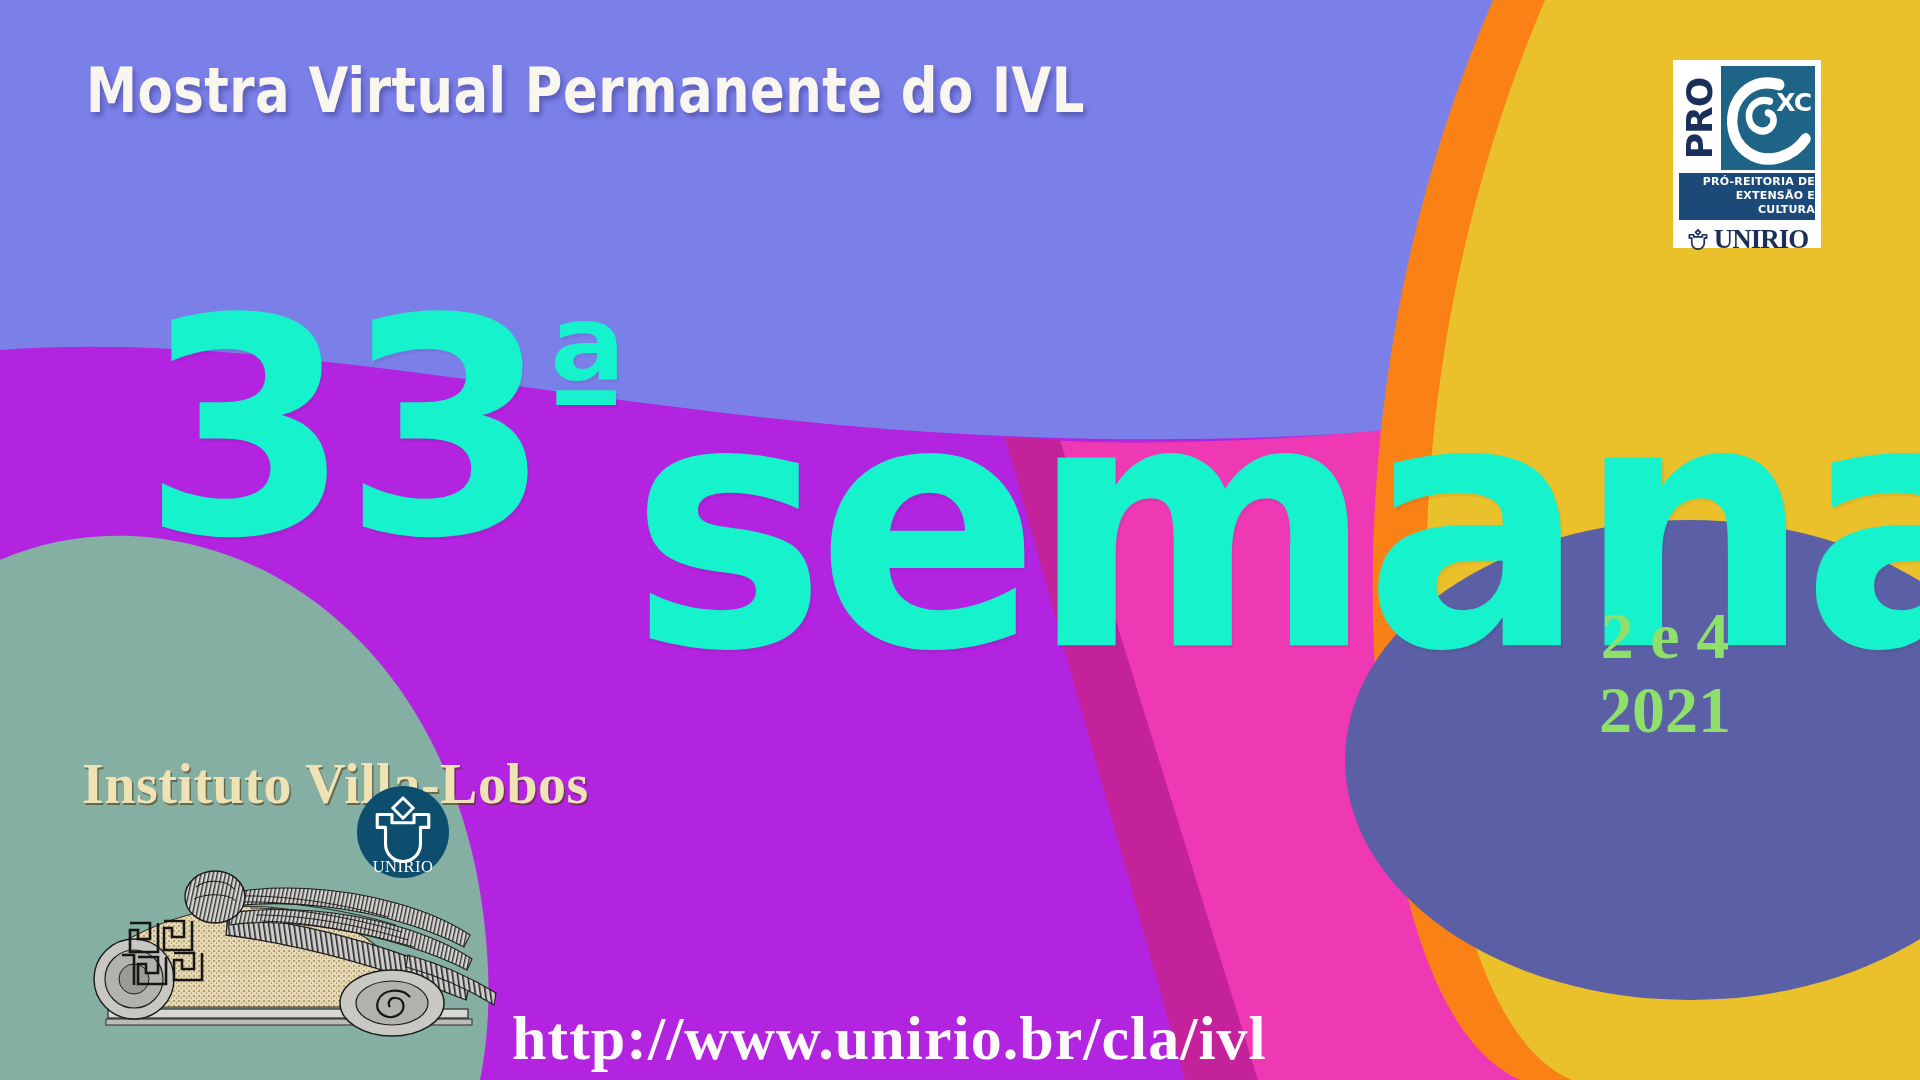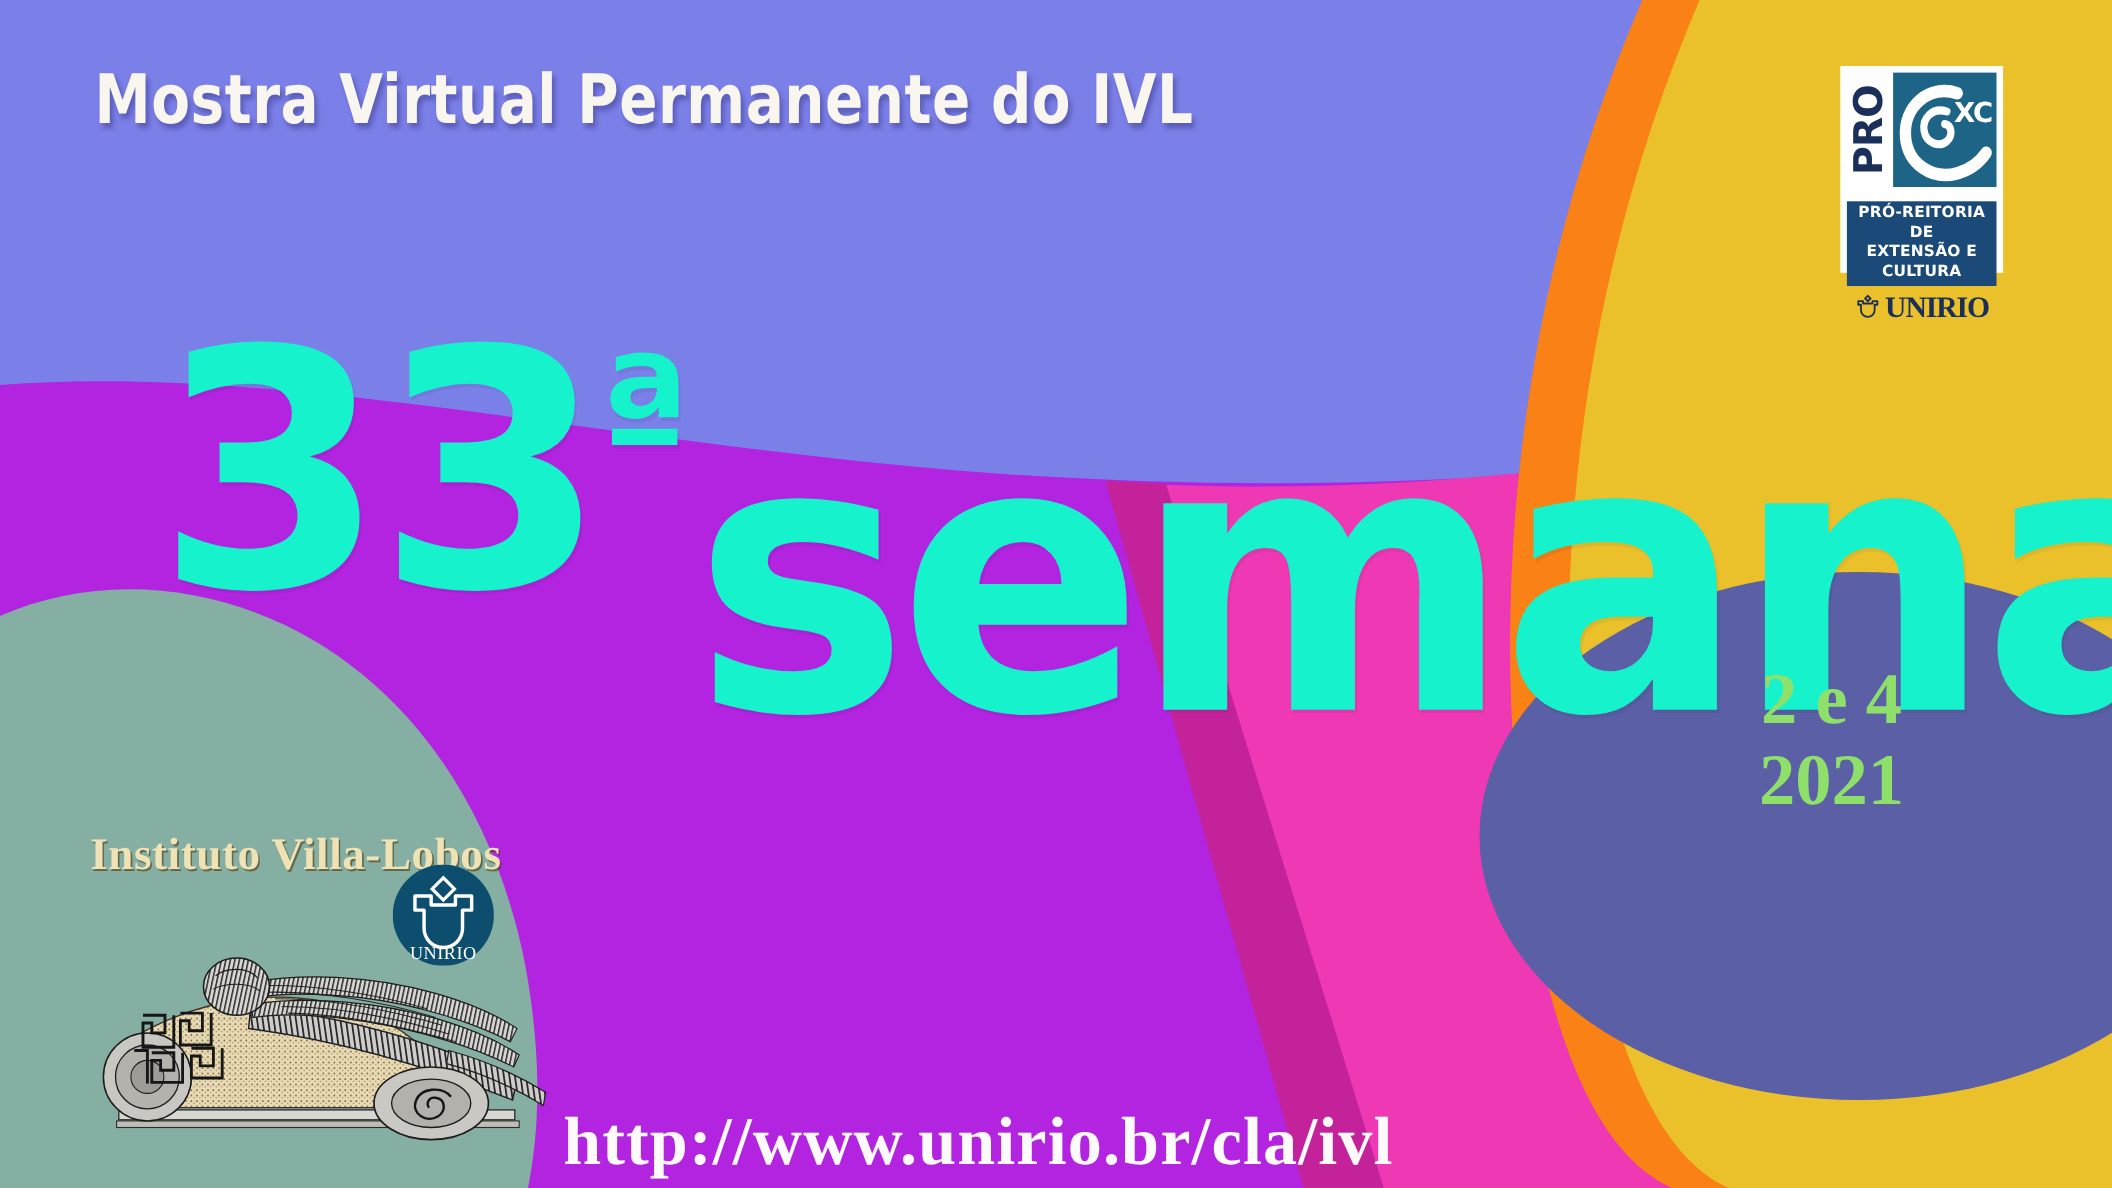--- a/index.html
+++ b/index.html
@@ -97,21 +97,21 @@
     white-space: nowrap;
   }
 
   
   .ivl-name {
     position: absolute;
     left: 82px;
     top: 752px;
     font-family: "Liberation Serif", "DejaVu Serif", serif;
     font-weight: bold;
-    font-size: 41px;
+    font-size: 56px;
     letter-spacing: 0.5px;
     color: #EFE2B4;
     text-shadow: 1.5px 1.5px 0 rgba(70,50,10,0.55);
     white-space: nowrap;
   }
 
   
   .unirio-badge { position: absolute; left: 357px; top: 786px; width: 92px; height: 92px; }
 
   
@@ -145,27 +145,27 @@
   }
   .proexc-sq { flex: 1; background: #1E6487; position: relative; }
   .proexc-sq svg { position: absolute; inset: 0; width: 100%; height: 100%; }
   .proexc-xc {
     position: absolute; right: 4px; top: 22px;
     font-family: "DejaVu Sans", "Liberation Sans", sans-serif;
     font-weight: bold; font-size: 25px; color: #FFFFFF;
     letter-spacing: -1px;
   }
   .proexc-bar {
-    margin-top: 13px;
+    margin-top: 3px;
     background: #1B4A78;
     color: #FFFFFF;
-    text-align: center;
+    text-align: right;
     font-family: "DejaVu Sans", "Liberation Sans", sans-serif;
     font-weight: bold;
-    font-size: 14px;
+    font-size: 11px;
     letter-spacing: 0.2px;
     line-height: 1.28;
     padding: 2px 0 3px 0;
   }
   .proexc-unirio {
     margin-top: 4px;
     display: flex;
     align-items: center;
     justify-content: center;
     gap: 4px;

